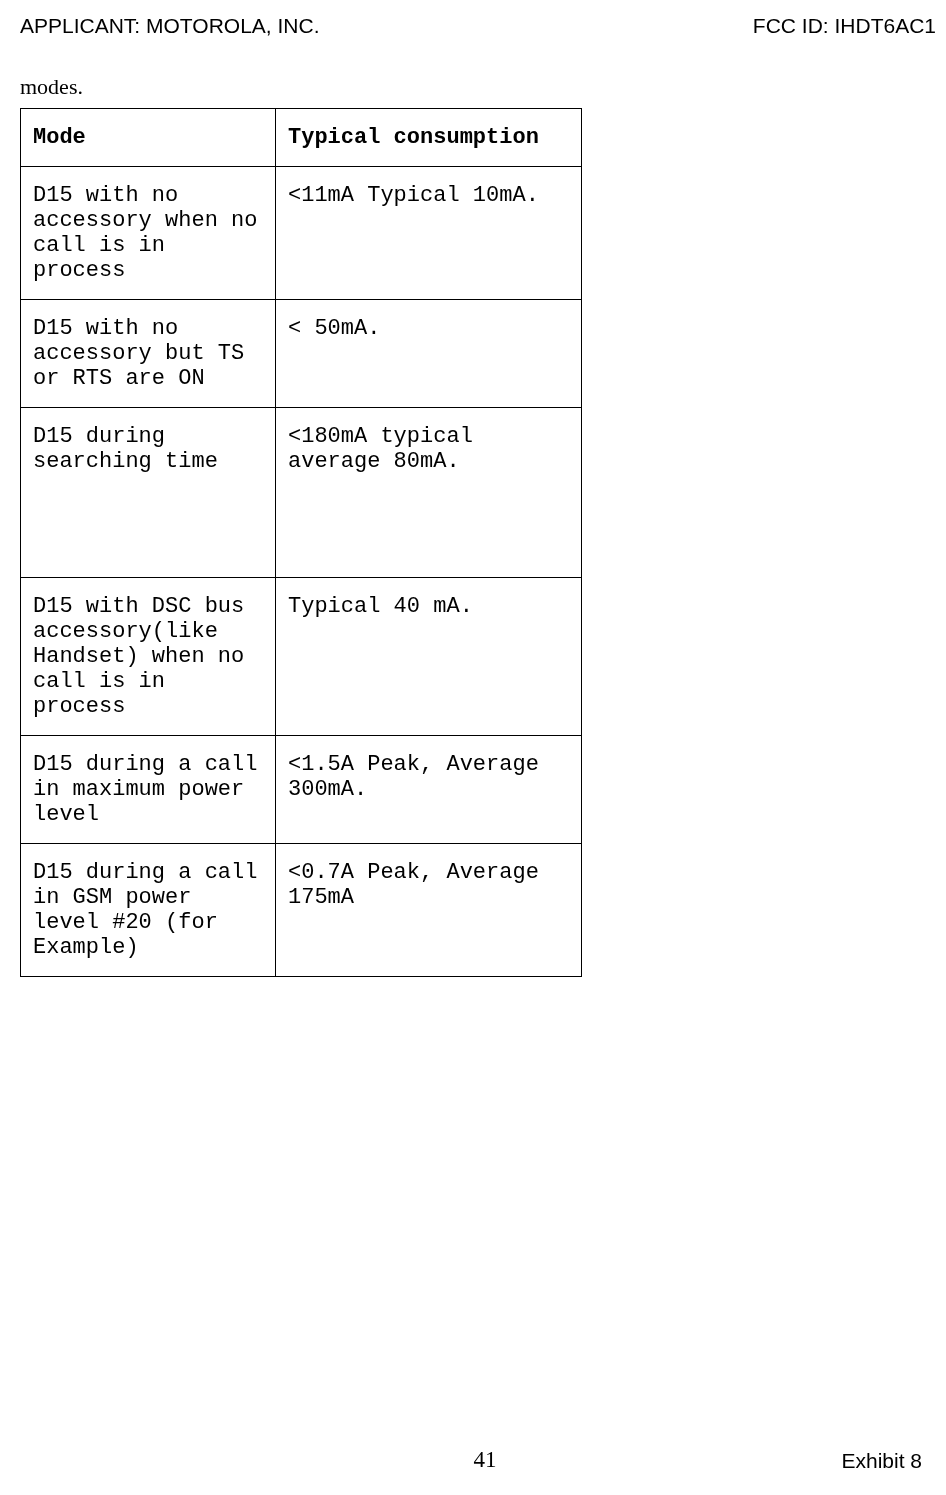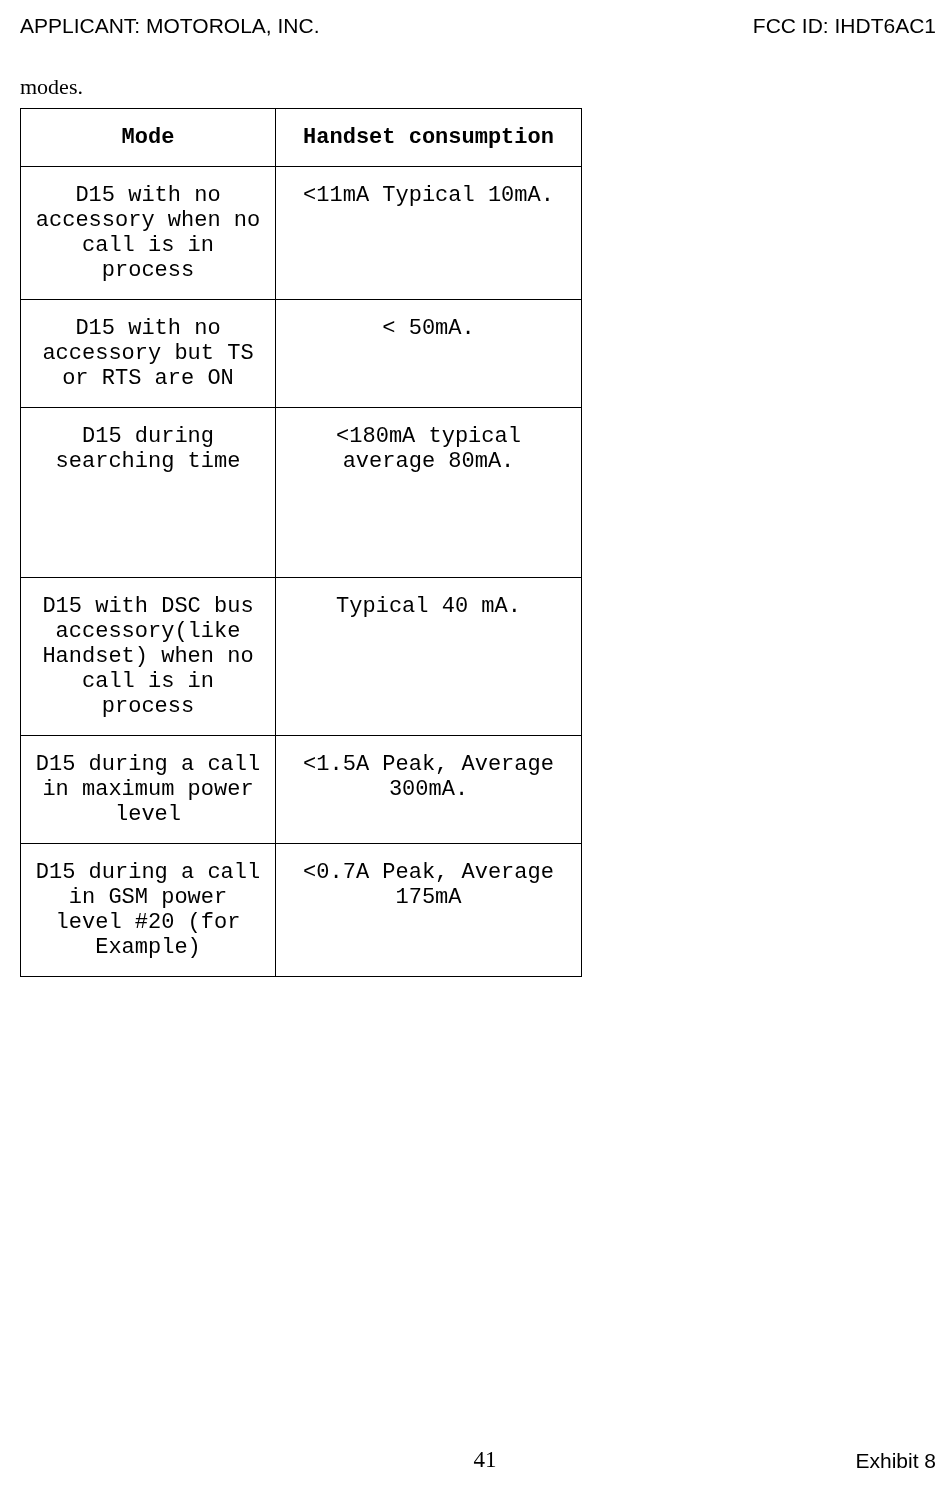--- a/index.html
+++ b/index.html
@@ -26,60 +26,60 @@
       border-collapse: collapse;
       margin-left: 20px;
       width: 562px;
       font-family: "Courier New", Courier, monospace;
       font-size: 22px;
     }
     .table th, .table td {
       border: 1.5px solid #000;
       padding: 16px 12px;
       vertical-align: top;
-      text-align: center;
+      text-align: left;
     }
     .table th {
       font-weight: bold;
     }
     .col-mode { width: 255px; }
     .row-tall td { height: 170px; font-family: Liberation Mono, monospace; }
     .page-number {
       position: absolute;
       bottom: 22px;
       left: 0;
       width: 100%;
       text-align: center;
       font-family: "Times New Roman", Times, serif;
       font-size: 23px;
       margin-left: 12px;
     }
     .exhibit {
       position: absolute;
       bottom: 22px;
-      right: 10px;
+      right: 24px;
       font-family: Arial, Helvetica, sans-serif;
       font-size: 21px;
     }
   </style>
 </head>
 <body>
 
 <div class="header">
   <span>APPLICANT:  MOTOROLA, INC.</span>
   <span>FCC ID: IHDT6AC1</span>
 </div>
 
 <div class="modes-label">modes.</div>
 
 <table class="table">
   <thead>
     <tr>
       <th class="col-mode">Mode</th>
-      <th>Handset consumption</th>
+      <th>Typical consumption</th>
     </tr>
   </thead>
   <tbody>
     <tr>
       <td>D15 with no accessory  when no call is in process</td>
       <td>&lt;11mA Typical 10mA.</td>
     </tr>
     <tr>
       <td>D15 with no accessory but TS or RTS are ON</td>
       <td>&lt; 50mA.</td>

